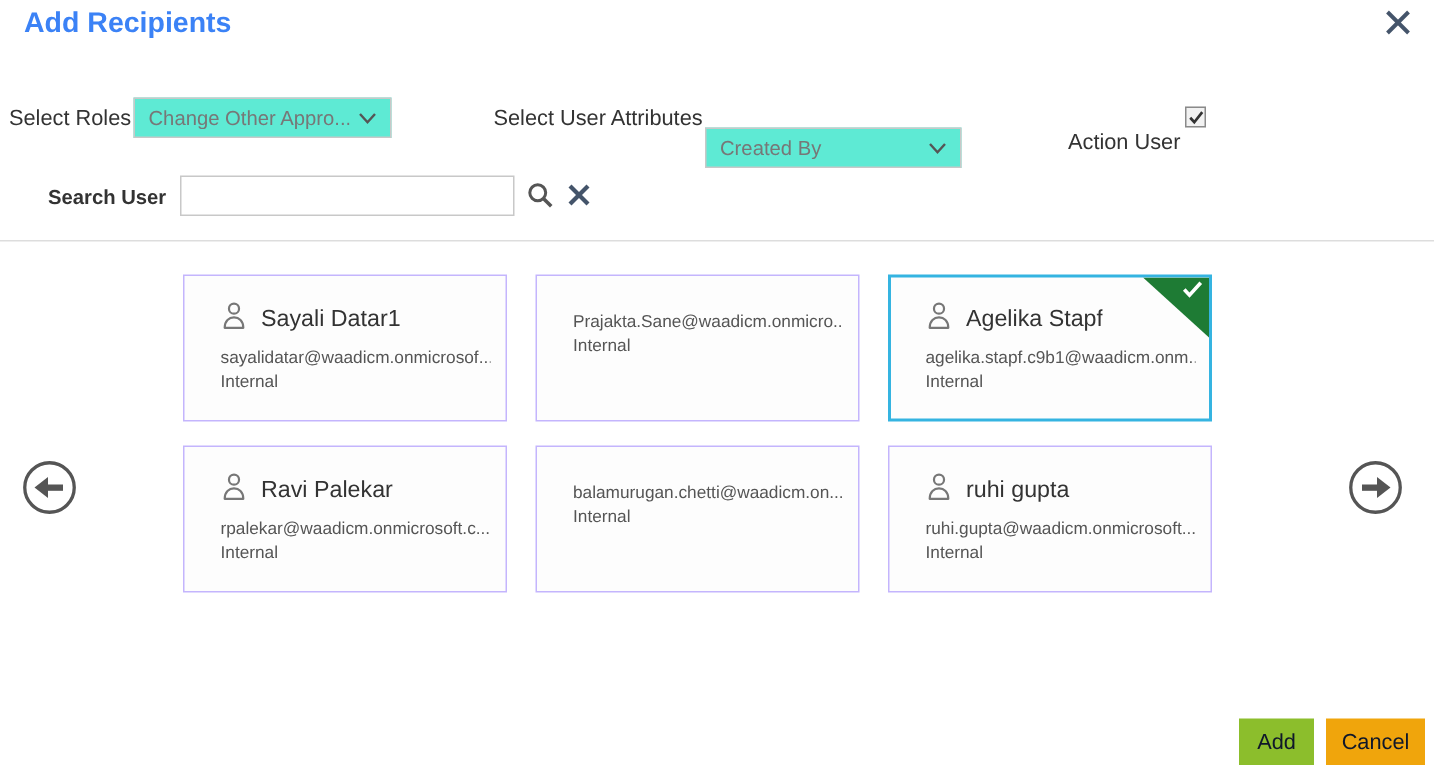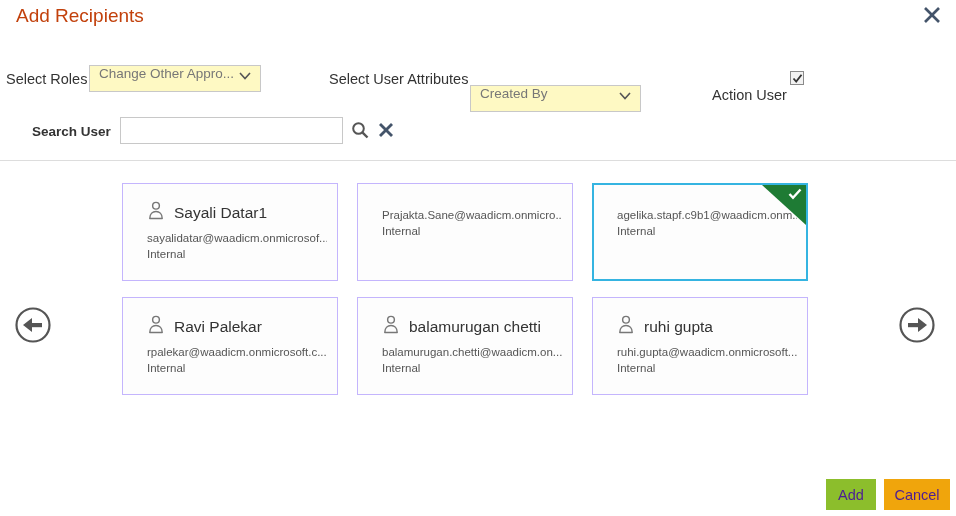--- a/index.html
+++ b/index.html
@@ -6,29 +6,29 @@
   html, body { width: 956px; height: 516px; background: #fff; }
   body {
     font-family: "Liberation Sans", "DejaVu Sans", sans-serif;
     position: relative;
     overflow: hidden;
     color: #333;
   }
   .abs { position: absolute; }
 
   
-  .dialog-title { left: 16px; top: 5px; font-size: 19px; color: #c2410c; font-weight: 400; }
+  .dialog-title { left: 16px; top: 5px; font-size: 19px; color: #3b82f6; font-weight: 700; }
   .close-btn { right: 13px; top: 4px; cursor: pointer; width: 22px; height: 22px; }
 
   
   .lbl { font-size: 14.5px; color: #333; }
   .select-roles-label { left: 6px; top: 71px; }
   .dropdown {
-    height: 27px; border: 1px solid #c8c8c8; background: #fef9c3;
-    display: flex; justify-content: space-between;
+    height: 27px; border: 1px solid #c8c8c8; background: #5eead4;
+    display: flex; align-items: center; justify-content: space-between;
     padding: 0 9px; cursor: pointer;
   }
   .dd-roles { left: 89px; top: 65px; width: 172px; }
   .dd-attrs { left: 470px; top: 65px; width: 171px; margin-top: 20px; }
   .dd-value { font-size: 13.5px; color: #777; white-space: nowrap; overflow: hidden; }
   .dd-chevron { color: #555; flex: 0 0 auto; margin-left: 6px; }
   .attrs-label { left: 329px; top: 71px; }
   .action-user-label { left: 712px; top: 87px; }
   .checkbox {
     left: 790px; top: 71px; width: 14px; height: 14px;
@@ -76,21 +76,21 @@
   .sel-corner {
     position: absolute; top: 0; right: 0; width: 0; height: 0;
     border-top: 40px solid #1e7b34; border-left: 44px solid transparent;
   }
   .sel-check { position: absolute; top: 1px; right: 4px; }
   .user-card .sel-corner, .user-card .sel-check { display: none; }
   .user-card.selected .sel-corner, .user-card.selected .sel-check { display: block; }
 
   
   .footer-btn {
-    top: 479px; height: 31px; border: none; color: #4c1d95;
+    top: 479px; height: 31px; border: none; color: #0f172a;
     font-size: 14.5px; cursor: pointer; font-family: "Liberation Sans", sans-serif;
   }
   .add-btn { left: 826px; width: 50px; }
   .cancel-btn { left: 884px; width: 66px; }
 </style>
 </head>
 <body>
 
 <div class="abs dialog-title">Add Recipients</div>
 <div class="abs close-btn">
@@ -175,20 +175,29 @@
 
   </div>
 
   <div class="user-card">
     <div class="user-email">Prajakta.Sane@waadicm.onmicro...</div>
     <div class="user-type">Internal</div>
 
   </div>
 
   <div class="user-card selected" style="border-color: rgb(53, 180, 225);">
+    <div class="name-row">
+      <span class="user-icon">
+        <svg width="18" height="19" viewBox="0 0 24 26">
+          <circle cx="12" cy="6.5" r="4.6" fill="none" stroke="#777" stroke-width="2"></circle>
+          <path d="M3.5 24 C3.5 17.5 7.5 14.5 12 14.5 C16.5 14.5 20.5 17.5 20.5 24 Z" fill="none" stroke="#777" stroke-width="2" stroke-linejoin="round"></path>
+        </svg>
+      </span>
+      <span class="user-name">Agelika Stapf</span>
+    </div>
     <div class="user-email">agelika.stapf.c9b1@waadicm.onm...</div>
     <div class="user-type">Internal</div>
     <div class="sel-corner" style="border-top-color: rgb(30, 123, 52);"></div>
     <div class="sel-check">
       <svg width="14" height="12" viewBox="0 0 14 12">
           <path d="M1.5 6 L5 9.8 L12.5 1.5" fill="none" stroke="#fff" stroke-width="2.4"></path>
         </svg>
     </div>
   </div>
 
@@ -201,29 +210,20 @@
         </svg>
       </span>
       <span class="user-name">Ravi Palekar</span>
     </div>
     <div class="user-email">rpalekar@waadicm.onmicrosoft.c...</div>
     <div class="user-type">Internal</div>
 
   </div>
 
   <div class="user-card">
-    <div class="name-row">
-      <span class="user-icon">
-        <svg width="18" height="19" viewBox="0 0 24 26">
-          <circle cx="12" cy="6.5" r="4.6" fill="none" stroke="#777" stroke-width="2"></circle>
-          <path d="M3.5 24 C3.5 17.5 7.5 14.5 12 14.5 C16.5 14.5 20.5 17.5 20.5 24 Z" fill="none" stroke="#777" stroke-width="2" stroke-linejoin="round"></path>
-        </svg>
-      </span>
-      <span class="user-name">balamurugan chetti</span>
-    </div>
     <div class="user-email">balamurugan.chetti@waadicm.on...</div>
     <div class="user-type">Internal</div>
 
   </div>
 
   <div class="user-card">
     <div class="name-row">
       <span class="user-icon">
         <svg width="18" height="19" viewBox="0 0 24 26">
           <circle cx="12" cy="6.5" r="4.6" fill="none" stroke="#777" stroke-width="2"></circle>

